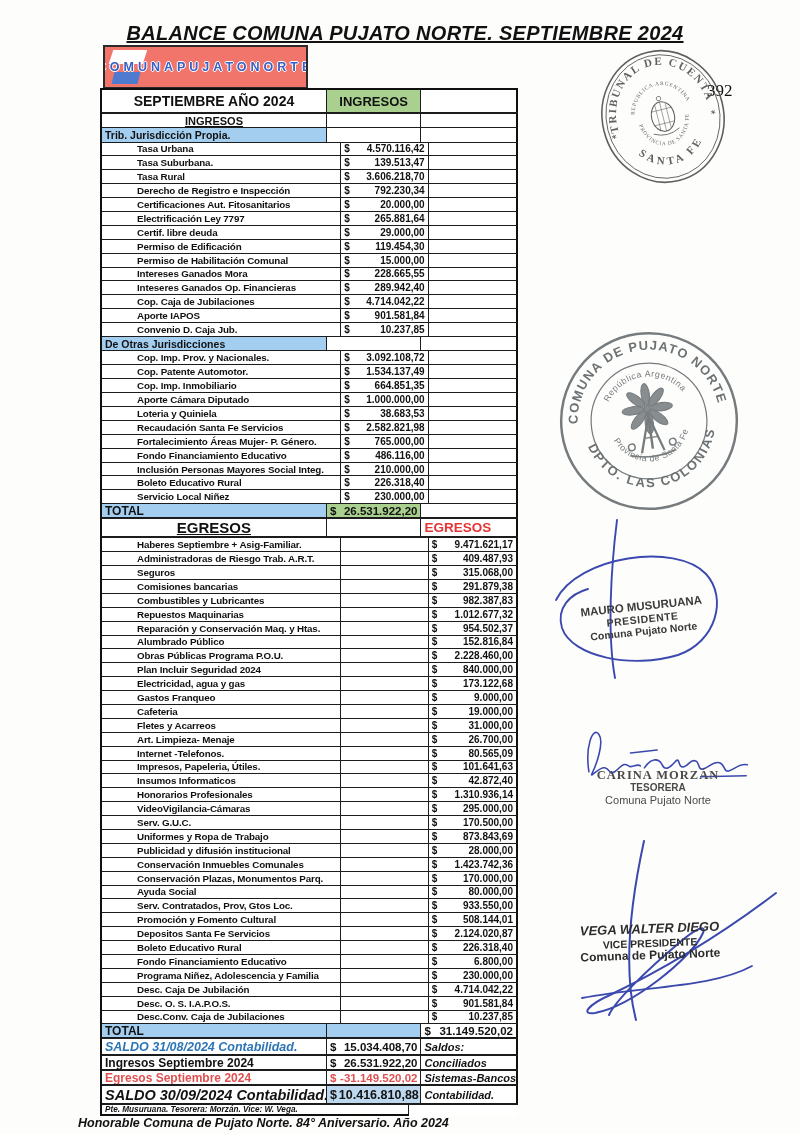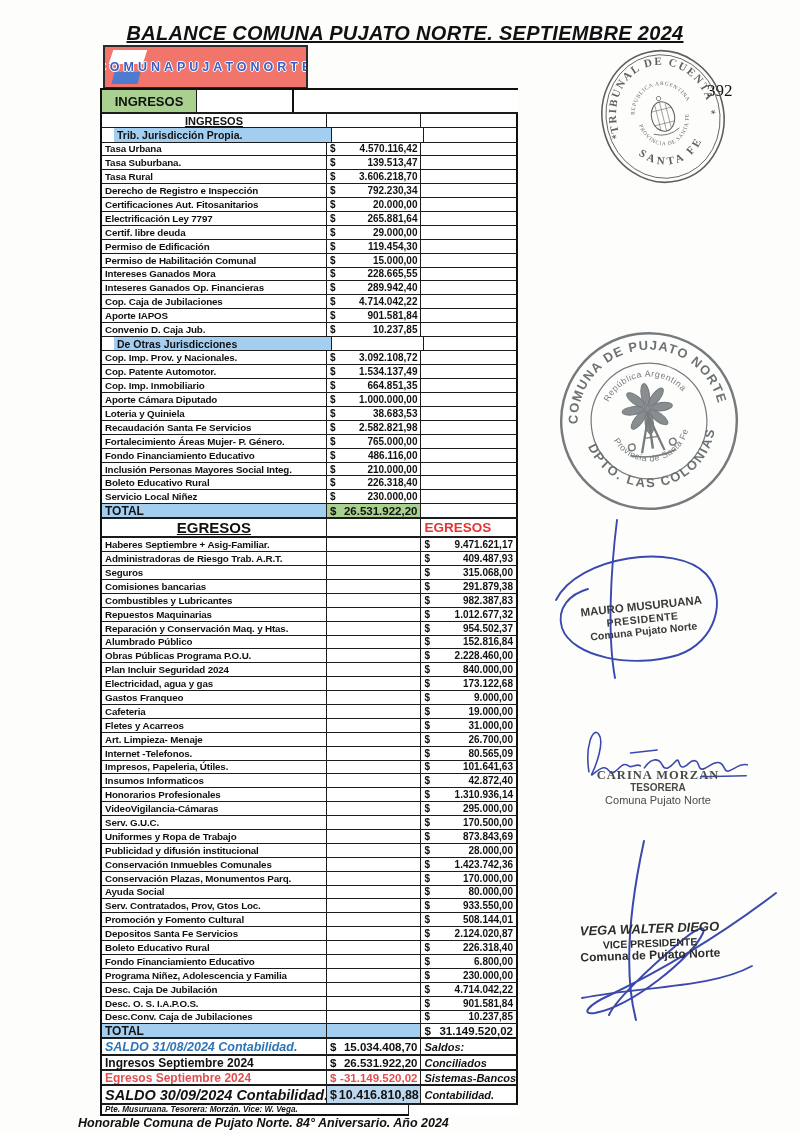--- a/index.html
+++ b/index.html
@@ -20,21 +20,21 @@
   
   .balance-table{position:absolute;left:100px;top:88px;width:418px;background:#fff;
     border-left:2px solid #101010;border-top:2px solid #101010;box-sizing:border-box;}
   .t-row{display:flex;box-sizing:border-box;border-bottom:1px solid #1c1c1c;}
   .bb2{border-bottom-width:2px;}
   .cell{box-sizing:border-box;border-right:1px solid #1c1c1c;padding:0 3px;display:flex;
         align-items:center;overflow:hidden;white-space:nowrap;}
   .c1{width:226px;}
   .c2{width:95px;}
   .c3{width:97px;border-right:2px solid #101010;}
-  .h-head{height:24px;} .h-sub{height:14px;} .h-sec{height:14.5px;padding-left:12px;} .h-data{height:13.9px;}
+  .h-head{height:24px;} .h-sub{height:14px;} .h-sec{height:14.5px;} .h-data{height:13.9px;padding-left:32px;}
   .h-tot{height:15px;} .h-eh{height:19px;} .h-sm1{height:17px;} .h-sm2{height:15px;}
   .h-sm3{height:15px;} .h-sm4{height:19px;} .h-fn{height:11px;gap:16px;}
   .head-period{font-size:14px;font-weight:800;justify-content:center;}
   .head-ingresos{font-size:13px;font-weight:800;justify-content:center;background:#a9d08e;}
   .sub-ingresos{font-size:11px;font-weight:800;justify-content:center;text-decoration:underline;}
   .sec-title{font-size:10.5px;font-weight:800;background:#a4cef0;}
   .lbl{font-size:9.8px;font-weight:700;letter-spacing:-.15px;}
   .val{justify-content:space-between;font-weight:700;font-size:10px;}
   .cur{margin-right:2px;}
   .tot-label{font-size:12px;font-weight:800;background:#a4cef0;}
@@ -95,20 +95,21 @@
 
 <div class="logo">
   <div class="logo-line">COMUNA</div>
   <div class="logo-line">PUJATO</div>
   <div class="logo-line">NORTE</div>
 </div>
 
 <div class="balance-table">
 
   <div class="t-row h-head bb2">
+    <div class="cell c1 head-period">SEPTIEMBRE AÑO 2024</div>
     <div class="cell c2 head-ingresos">INGRESOS</div>
     <div class="cell c3"></div>
   </div>
 
   <div class="t-row h-sub">
     <div class="cell c1 sub-ingresos">INGRESOS</div>
     <div class="cell c2"></div>
     <div class="cell c3"></div>
   </div>
 

